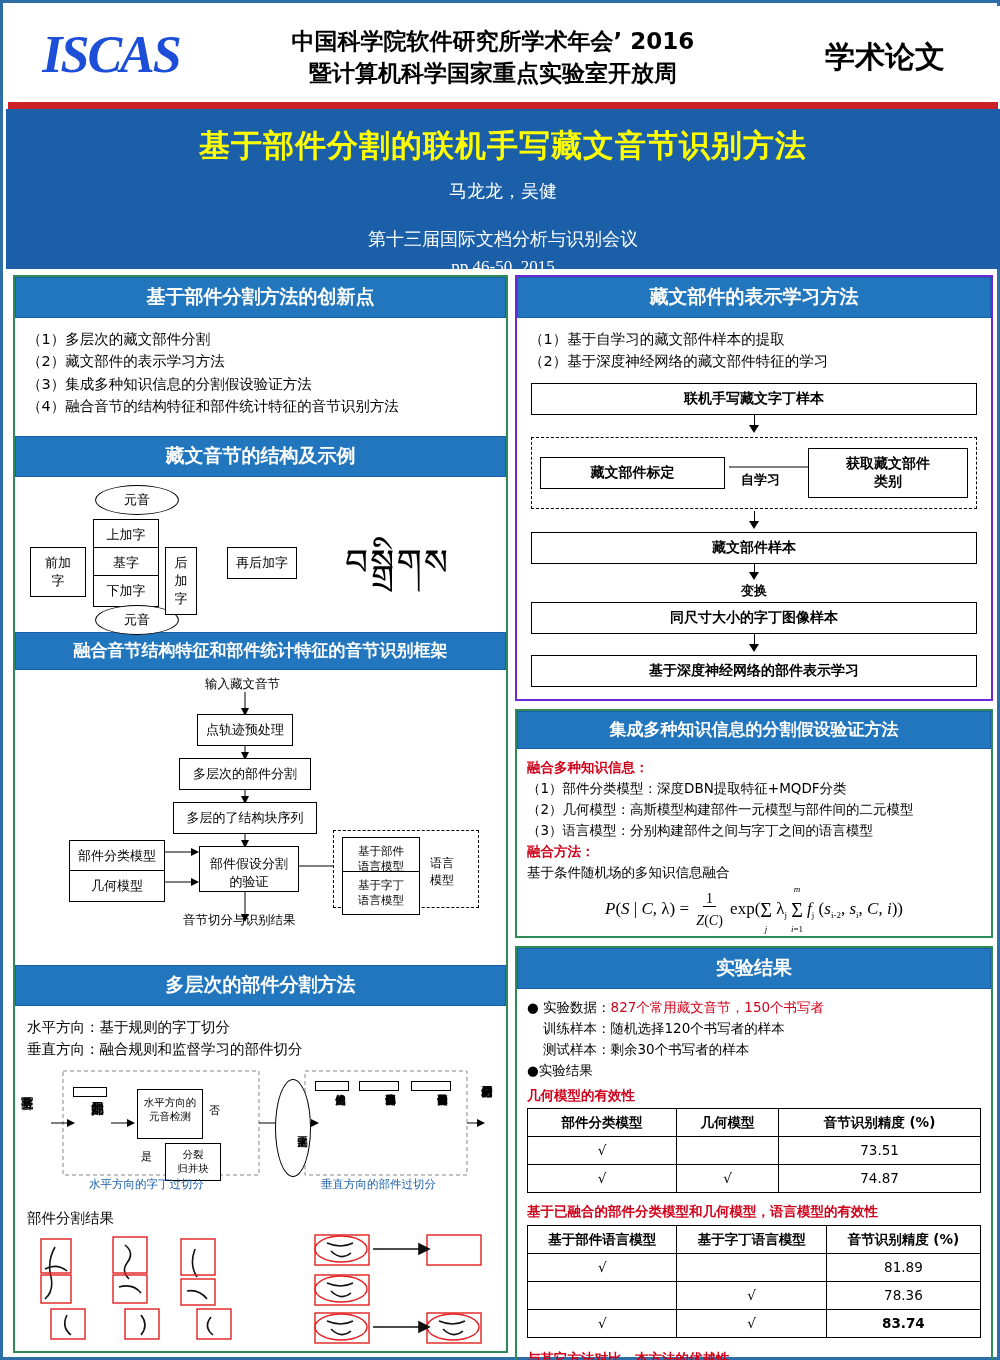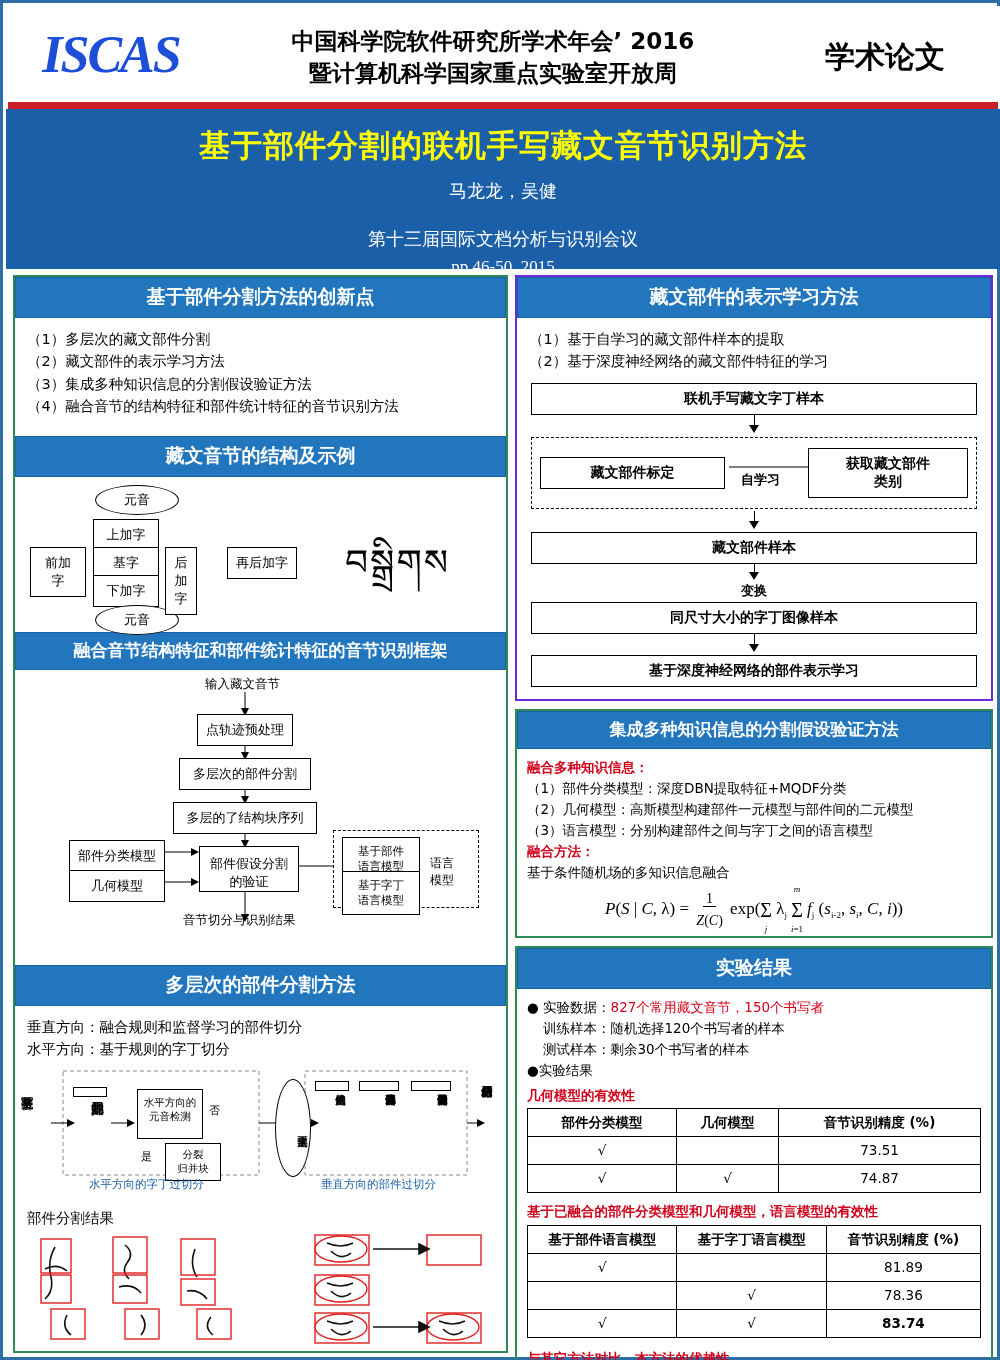--- a/index.html
+++ b/index.html
@@ -238,22 +238,22 @@
           <div class="node" style="position:absolute;left:8px;top:40px;width:78px;font-size:11.5px;">基于字丁<br>语言模型</div>
           <div class="lbl" style="position:absolute;left:96px;top:24px;font-size:12px;">语言<br>模型</div>
         </div>
         <div class="lbl" style="left:168px;top:242px;">音节切分与识别结果</div>
       </div>
     </div>
 
     <div class="section">
       <div class="sec-title">多层次的部件分割方法</div>
       <div class="sec-body" style="padding-bottom:2px;">
+        <div>水平方向：基于规则的字丁切分</div>
         <div>垂直方向：融合规则和监督学习的部件切分</div>
-        <div>水平方向：基于规则的字丁切分</div>
       </div>
 
       <div class="segdiag">
         <svg width="491" height="140" style="position:absolute;left:0;top:0;">
           <rect x="48" y="8" width="196" height="104" fill="none" stroke="#888" stroke-dasharray="4,3"></rect>
           <rect x="290" y="8" width="162" height="104" fill="none" stroke="#888" stroke-dasharray="4,3"></rect>
           <g stroke="#000" stroke-width="1" fill="none">
             <line x1="36" y1="60" x2="52" y2="60"></line>
             <line x1="96" y1="60" x2="112" y2="60"></line>
             <line x1="244" y1="60" x2="262" y2="60"></line>

